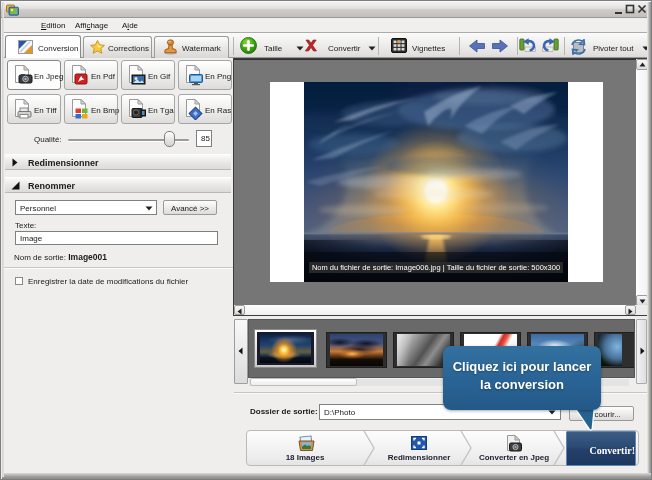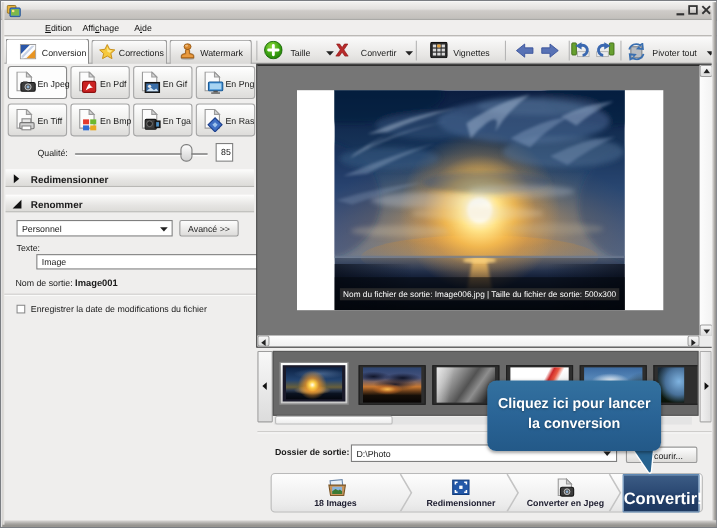--- a/index.html
+++ b/index.html
@@ -53,21 +53,21 @@
   #bottombar { left:245px; top:429px; width:393px; height:36px;
      background:linear-gradient(#fdfdfd,#ececec 80%, #e4e4e4 100%);
      border:1px solid #b9b9b9; border-radius:4px; }
   .chev { position:absolute; top:0; width:16px; height:34px; }
   .step-label { position:absolute; top:22px; font-size:8px; font-weight:bold; color:#1c1c2e; }
   #convbtn { position:absolute; left:319px; top:0px; width:70px; height:35px;
      border:1px solid #5d88b5;
      background:linear-gradient(#3c5c85, #2c4a74 45%, #24406a 55%, #1d3860 100%);
      border-radius:1px; }
   #convbtn span { position:absolute; width:100%; text-align:right; top:13px; color:#fff;
-     font-weight:bold; font-size:15px; }
+     font-weight:bold; font-size:10px;font-family:Liberation Serif, serif; }
   
   #tooltip { z-index:2; left:442px; top:345px; width:158px; height:64px; border-radius:8px;
      background:linear-gradient(#33719f, #2a6496 50%, #235988 100%);
      box-shadow:0 1px 3px rgba(0,0,0,.35); }
   #tooltip .l1 { position:absolute; width:100%; text-align:center; top:13px;
       font-size:13px; font-weight:bold; color:#fff; text-shadow:0 1px 2px rgba(0,0,0,0.35); }
   #tooltip .l2 { position:absolute; width:100%; text-align:center; top:31px;
       font-size:13px; font-weight:bold; color:#fff; text-shadow:0 1px 2px rgba(0,0,0,0.35); }
 </style>
 </head>
@@ -297,21 +297,21 @@
     <svg class="abs" style="left:8px;top:123px" width="9" height="9">
         <path d="M0.5 8.5 L8.5 8.5 L8.5 0.5 Z" fill="#111"></path>
       </svg>
 
     <div class="abs ctl" style="left:12px;top:142px;width:142px;height:15px;padding:2.5px 0 0 4px;">Personnel</div>
     <svg class="abs" style="left:142px;top:148px" width="8" height="5">
         <path d="M0.5 0.5 L7.5 0.5 L4 4.5 Z" fill="#222"></path>
       </svg>
     <div class="abs" style="left:160px;top:142px;width:54px;height:15px;border:1px solid #999;border-radius:2px;background:linear-gradient(#fdfdfd,#dddcda);font-size:8px;text-align:center;padding-top:2.5px;">Avancé &gt;&gt;</div>
     <div class="abs" style="left:12px;top:163px;font-size:8px;">Texte:</div>
-    <div class="abs ctl" style="left:12px;top:173px;width:203px;height:14px;padding:2px 0 0 4px;margin-left:18px;">Image</div>
+    <div class="abs ctl" style="left:12px;top:173px;width:203px;height:14px;padding:2px 0 0 4px;">Image</div>
     <div class="abs" style="left:11px;top:194px;font-size:8px;">Nom de sortie: <b style="font-size:8.5px">Image001</b></div>
     <div class="abs" style="left:0px;top:209px;width:230px;height:2px;border-top:1px solid #c9c8c6;border-bottom:1px solid #fbfbfa;"></div>
 
     <div class="abs" style="left:12px;top:219px;width:8px;height:8px;background:#fff;border:1px solid #8a8a8a;"></div>
     <div class="abs" style="left:25px;top:219px;font-size:8px;">Enregistrer la date de modifications du fichier</div>
   </div>
 
   <div class="abs" id="preview">
     <div class="abs" style="left:0;top:0;width:401px;height:246px;background:#767676;"></div>
     <div class="abs" style="left:0;top:0;width:414px;height:1px;background:#2e2e2e;"></div>

